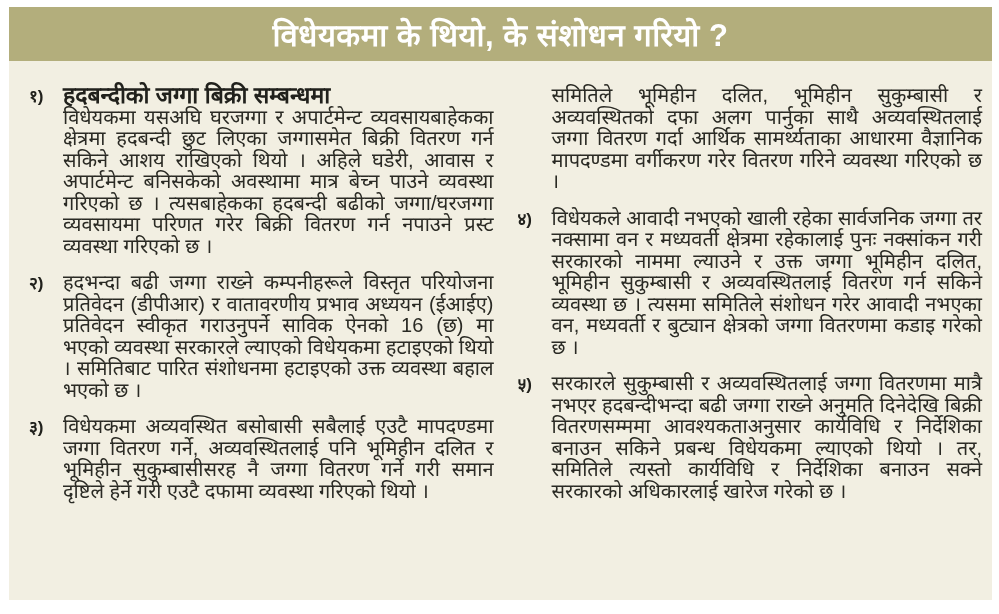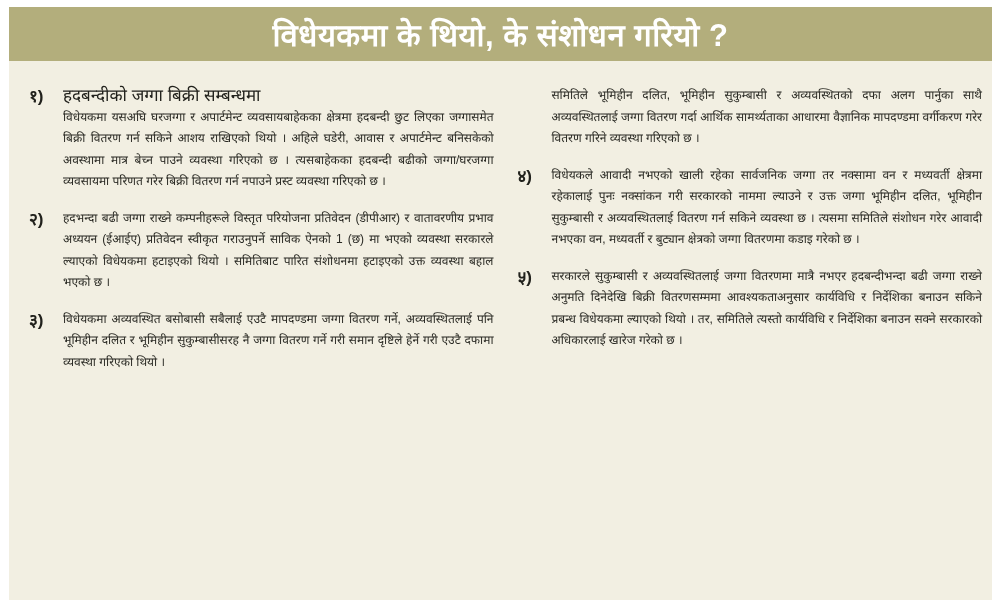--- a/index.html
+++ b/index.html
@@ -61,28 +61,28 @@
   .section:last-child { margin-bottom: 0; }
   .sec-number {
     font-weight: 700;
     font-size: 17px;
     line-height: 21.5px;
     color: #21211c;
     padding-top: 1px;
   }
   .sec-main { min-width: 0; }
   .sec-heading {
-    font-weight: 400;
-    font-size: 17px;
+    font-weight: 700;
+    font-size: 23px;
     line-height: 21.5px;
     color: #21211c;
   }
   .sec-heading:empty { display: none; }
   .sec-body {
-    font-size: 12px;
+    font-size: 20px;
     line-height: 21.5px;
     color: #2a2a24;
     text-align: justify;
     text-justify: inter-word;
   }
 </style>
 </head>
 <body>
 
 <div class="page">
@@ -100,21 +100,21 @@
           <div class="sec-number">१)</div>
           <div class="sec-main">
             <div class="sec-heading">हदबन्दीको जग्गा बिक्री सम्बन्धमा</div>
             <div class="sec-body">विधेयकमा यसअघि घरजग्गा र अपार्टमेन्ट व्यवसायबाहेकका क्षेत्रमा हदबन्दी छुट लिएका जग्गासमेत बिक्री वितरण गर्न सकिने आशय राखिएको थियो । अहिले घडेरी, आवास र अपार्टमेन्ट बनिसकेको अवस्थामा मात्र बेच्न पाउने व्यवस्था गरिएको छ । त्यसबाहेकका हदबन्दी बढीको जग्गा/घरजग्गा व्यवसायमा परिणत गरेर बिक्री वितरण गर्न नपाउने प्रस्ट व्यवस्था गरिएको छ ।</div>
           </div>
         </div>
 
         <div class="section">
           <div class="sec-number">२)</div>
           <div class="sec-main">
-            <div class="sec-body">हदभन्दा बढी जग्गा राख्ने कम्पनीहरूले विस्तृत परियोजना प्रतिवेदन (डीपीआर) र वातावरणीय प्रभाव अध्ययन (ईआईए) प्रतिवेदन स्वीकृत गराउनुपर्ने साविक ऐनको 1 (छ) मा भएको व्यवस्था सरकारले ल्याएको विधेयकमा हटाइएको थियो । समितिबाट पारित संशोधनमा हटाइएको उक्त व्यवस्था बहाल भएको छ ।</div>
+            <div class="sec-body">हदभन्दा बढी जग्गा राख्ने कम्पनीहरूले विस्तृत परियोजना प्रतिवेदन (डीपीआर) र वातावरणीय प्रभाव अध्ययन (ईआईए) प्रतिवेदन स्वीकृत गराउनुपर्ने साविक ऐनको 16 (छ) मा भएको व्यवस्था सरकारले ल्याएको विधेयकमा हटाइएको थियो । समितिबाट पारित संशोधनमा हटाइएको उक्त व्यवस्था बहाल भएको छ ।</div>
           </div>
         </div>
 
         <div class="section">
           <div class="sec-number">३)</div>
           <div class="sec-main">
             <div class="sec-body">विधेयकमा अव्यवस्थित बसोबासी सबैलाई एउटै मापदण्डमा जग्गा वितरण गर्ने, अव्यवस्थितलाई पनि भूमिहीन दलित र भूमिहीन सुकुम्बासीसरह नै जग्गा वितरण गर्ने गरी समान दृष्टिले हेर्ने गरी एउटै दफामा व्यवस्था गरिएको थियो ।</div>
           </div>
         </div>
 

